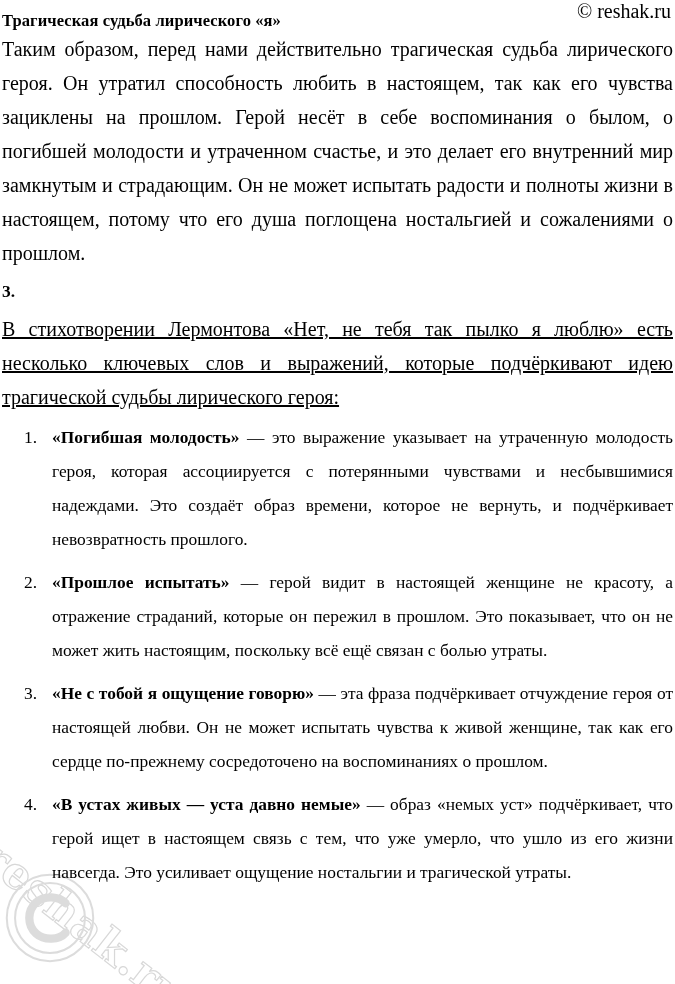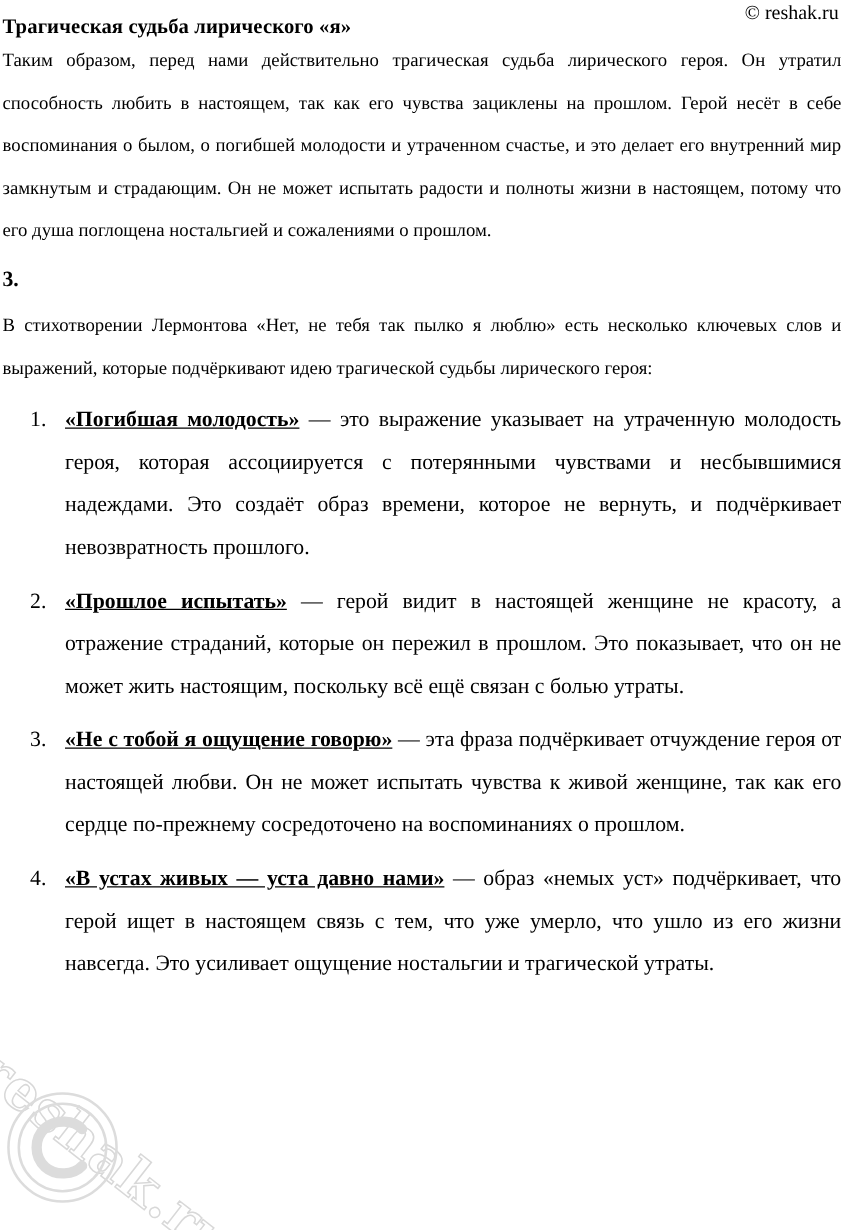--- a/index.html
+++ b/index.html
@@ -37,48 +37,49 @@
     font-size: 16.5px;
     font-weight: bold;
     line-height: 20px;
     letter-spacing: 0.1px;
     white-space: nowrap;
   }
   .copyright-top {
     position: absolute;
     right: 2px;
     top: 1px;
-    font-size: 16px;
+    font-size: 20px;
     line-height: 20px;
     white-space: nowrap;
   }
 
   
   .para {
     text-align: justify;
     text-align-last: left;
-    font-size: 15px;
+    font-size: 20px;
     line-height: 34px;
     margin: 0;
     padding: 0;
     hyphens: none;
   }
   .para.first {
     margin-top: 6px;
   }
 
   .section-num {
     font-size: 17.4px;
     font-weight: bold;
     line-height: 34px;
     margin: 4px 0 0 0;
   }
 
   .para.after-section {
     margin-top: 4px;
+    text-decoration: underline;
   }
 
   
   ol.key-list {
     list-style: none;
     margin: 6px 0 0 0;
     padding: 0;
     counter-reset: keyitem;
   }
   ol.key-list > li {
@@ -97,21 +98,20 @@
     left: 22px;
     top: 0;
     width: 22px;
     font-size: 17.4px;
     line-height: 34px;
     text-align: left;
     font-weight: normal;
   }
   .term {
     font-weight: bold;
-    text-decoration: underline;
   }
 
   
   .watermark {
     position: absolute;
     left: 0;
     bottom: 0;
     width: 230px;
     height: 160px;
     z-index: 1;
@@ -168,17 +168,17 @@
     <li>
       <span class="term">«Погибшая молодость»</span><span> — это выражение указывает на утраченную молодость героя, которая ассоциируется с потерянными чувствами и несбывшимися надеждами. Это создаёт образ времени, которое не вернуть, и подчёркивает невозвратность прошлого.</span>
     </li>
     <li>
       <span class="term">«Прошлое испытать»</span><span> — герой видит в настоящей женщине не красоту, а отражение страданий, которые он пережил в прошлом. Это показывает, что он не может жить настоящим, поскольку всё ещё связан с болью утраты.</span>
     </li>
     <li>
       <span class="term">«Не с тобой я ощущение говорю»</span><span> — эта фраза подчёркивает отчуждение героя от настоящей любви. Он не может испытать чувства к живой женщине, так как его сердце по-прежнему сосредоточено на воспоминаниях о прошлом.</span>
     </li>
     <li>
-      <span class="term">«В устах живых — уста давно нами»</span><span> — образ «немых уст» подчёркивает, что герой ищет в настоящем связь с тем, что уже умерло, что ушло из его жизни навсегда. Это усиливает ощущение ностальгии и трагической утраты.</span>
+      <span class="term">«В устах живых — уста давно немые»</span><span> — образ «немых уст» подчёркивает, что герой ищет в настоящем связь с тем, что уже умерло, что ушло из его жизни навсегда. Это усиливает ощущение ностальгии и трагической утраты.</span>
     </li>
   </ol>
 
 </div>
 
 </body></html>

